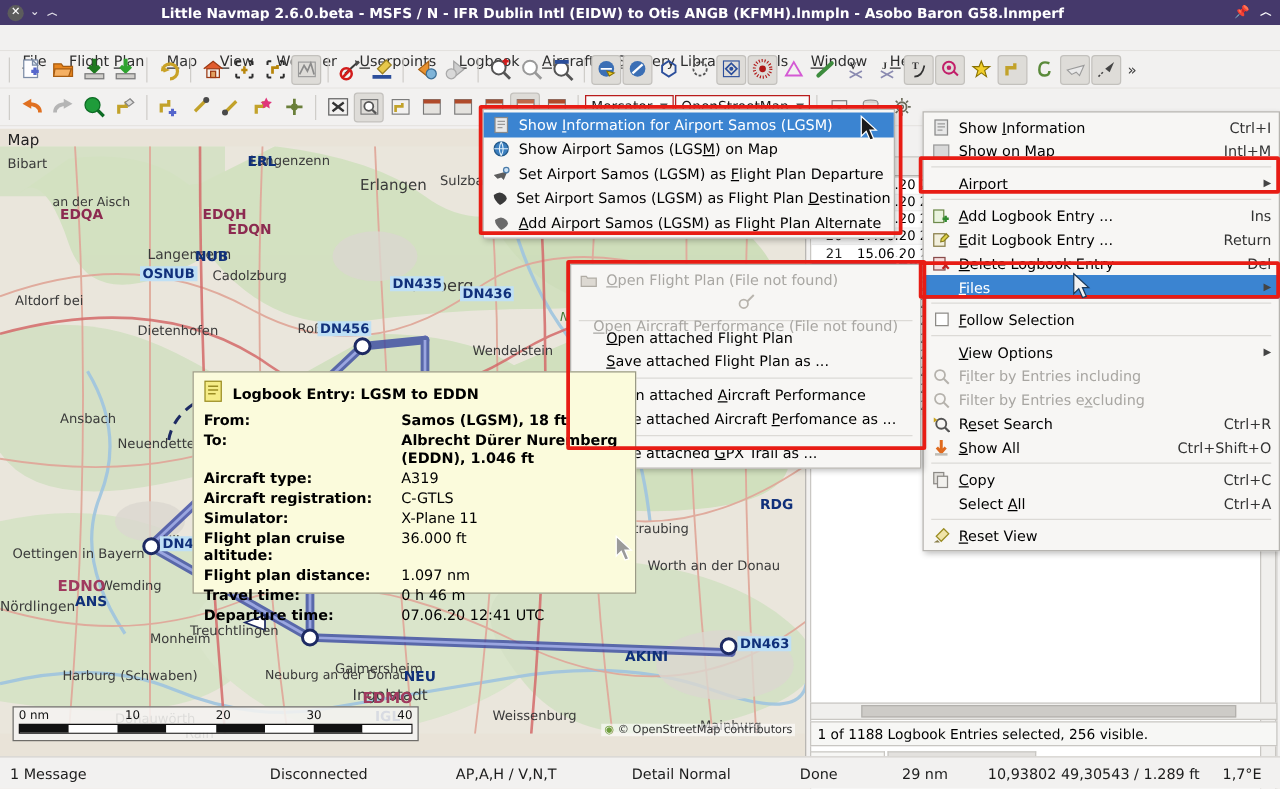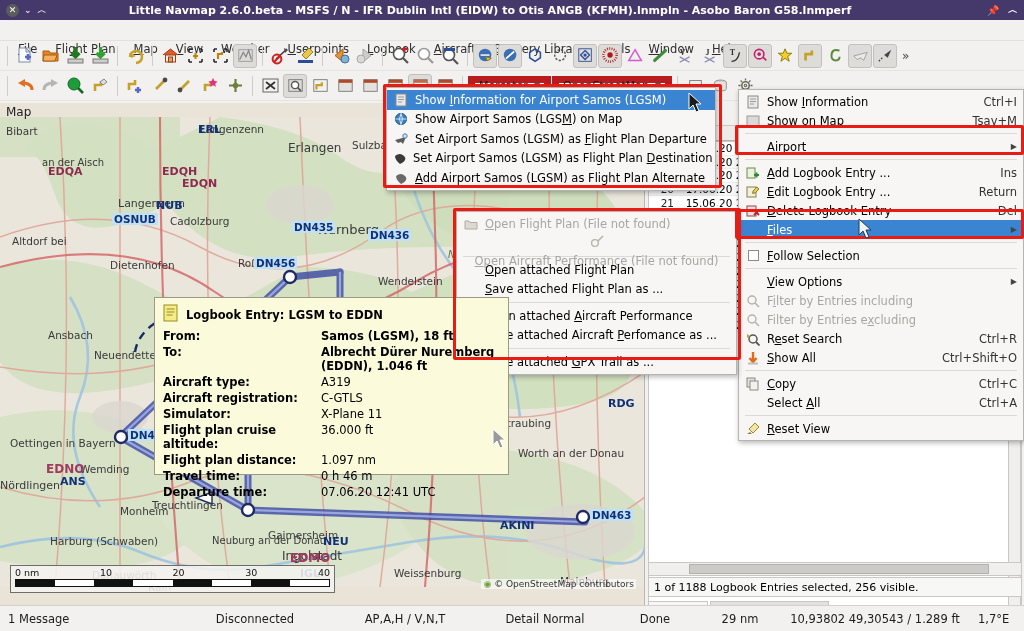--- a/index.html
+++ b/index.html
@@ -30,21 +30,21 @@
   #menubar .mi u{ text-decoration:underline; }
 
   
   .toolbar{ height:30px; background:#f2f1f0; display:flex; align-items:center; gap:1px; padding:0 3px;
     border-bottom:1px solid #e6e4e1; }
   .tb-sep{ width:1px; height:20px; background:#cfcdc9; margin:0 4px; }
   .tbtn{ width:24px;height:24px; display:flex; align-items:center; justify-content:center;
     border-radius:3px; font-size:13px; line-height:1; position:relative; }
   .tbtn.sunken{ background:#dedcd8; border:1px solid #c3c1bd; }
   .tbtn svg{ display:block; }
-  .combo{ height:20px; border:7px solid #b91c1c; background:#fafafa; display:flex;align-items:center;
+  .combo{ height:20px; border:1px solid #b91c1c; background:#fafafa; display:flex;align-items:center;
      padding:0 4px; font-size:11px; gap:6px; color:#1a1a1a;}
   .combo .car{ font-size:8px; color:#555; }
   .chev2{ font-size:12px; color:#444; padding:0 4px;}
 
   
   #maparea{ position:absolute; left:0; top:103px; width:645px; height:502px;
      background:#e9e3d8; overflow:hidden; border-right:1px solid #b9b7b3;}
   #map-label{ position:absolute; left:6px; top:105px; font-size:12px; color:#222; z-index:40;}
   #mapcanvas{ position:absolute; left:0; top:14px; width:645px; height:470px; }
   #scalebar{ position:absolute; left:10px; bottom:12px; width:325px; height:28px;
@@ -621,21 +621,21 @@
     <span style="position:absolute;left:430px;top:262px;font-size:10.5px;color:#3a3a3a;">Geiselhoring</span>
     <span style="position:absolute;left:152px;top:382px;font-size:10.5px;color:#3a3a3a;">Treuchtlingen</span>
     <span style="position:absolute;left:394px;top:450px;font-size:10.5px;color:#3a3a3a;">Weissenburg</span>
     <span style="position:absolute;left:560px;top:458px;font-size:10.5px;color:#3a3a3a;">Mainburg</span>
 
     <span style="position:absolute;left:254px;top:248px;font-size:10.5px;font-weight:bold;color:#10307a;background:#bfe0f5;padding:0 2px;">DN452</span>
     <span style="position:absolute;left:128px;top:312px;font-size:10.5px;font-weight:bold;color:#10307a;background:#bfe0f5;padding:0 2px;">DN461</span>
     <span style="position:absolute;left:590px;top:392px;font-size:10.5px;font-weight:bold;color:#10307a;background:#bfe0f5;padding:0 2px;">DN463</span>
     <span style="position:absolute;left:254px;top:140px;font-size:10.5px;font-weight:bold;color:#10307a;background:#bfe0f5;padding:0 2px;">DN456</span>
     <span style="position:absolute;left:346px;top:244px;font-size:10.5px;font-weight:bold;color:#10307a;background:#bfe0f5;padding:0 2px;">DN459</span>
-    <span style="position:absolute;left:292px;top:104px;font-size:10.5px;font-weight:bold;color:#10307a;background:#bfe0f5;padding:0 2px;">DN435</span>
+    <span style="position:absolute;left:312px;top:104px;font-size:10.5px;font-weight:bold;color:#10307a;background:#bfe0f5;padding:0 2px;">DN435</span>
     <span style="position:absolute;left:368px;top:112px;font-size:10.5px;font-weight:bold;color:#10307a;background:#bfe0f5;padding:0 2px;">DN436</span>
     <span style="position:absolute;left:112px;top:96px;font-size:10.5px;font-weight:bold;color:#10307a;background:#bfe0f5;padding:0 2px;">OSNUB</span>
 
     <span style="position:absolute;left:48px;top:48px;font-size:11px;font-weight:bold;color:#8c2a50;">EDQA</span>
     <span style="position:absolute;left:162px;top:48px;font-size:11px;font-weight:bold;color:#8c2a50;">EDQH</span>
     <span style="position:absolute;left:182px;top:60px;font-size:11px;font-weight:bold;color:#8c2a50;">EDQN</span>
     <span style="position:absolute;left:186px;top:234px;font-size:11px;font-weight:bold;color:#8c2a50;">EDMA</span>
     <span style="position:absolute;left:46px;top:345px;font-size:12px;font-weight:bold;color:#a03a5e;">EDNO</span>
     <span style="position:absolute;left:290px;top:434px;font-size:12px;font-weight:bold;color:#a03a5e;">EDMO</span>
     <span style="position:absolute;left:178px;top:248px;font-size:11px;font-weight:bold;color:#8c2a50;">EDNY</span>
@@ -886,21 +886,21 @@
       <span class="lbl">Show <u>I</u>nformation</span>
       <span class="acc">Ctrl+I</span>
     </div>
     <div class="row">
       <span class="ico">
         <svg width="14" height="14" viewBox="0 0 14 14">
           <rect x="1" y="2" width="12" height="10" fill="#d9d9d9" stroke="#9a9a9a"></rect>
         </svg>
       </span>
       <span class="lbl">Show on <u>M</u>ap</span>
-      <span class="acc">Tsay+M</span>
+      <span class="acc">Intl+M</span>
     </div>
     <div class="divider"></div>
     <div class="row">
       <span class="ico"></span>
       <span class="lbl"><u>A</u>irport</span>
       <span class="sub">▶</span>
     </div>
     <div class="divider"></div>
     <div class="row">
       <span class="ico">

